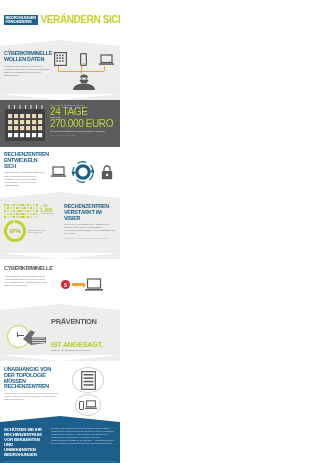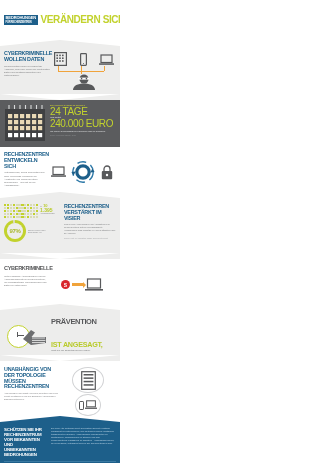--- a/index.html
+++ b/index.html
@@ -226,21 +226,21 @@
             <rect x="22" y="29" width="4.2" height="4.2"></rect>
           <rect x="28" y="29" width="4.2" height="4.2"></rect>
             <rect x="34" y="29" width="4.2" height="4.2"></rect>
         </g>
       </svg>
     </div>
     <div class="stat">
       <div class="stat-kicker">EIN ANGRIFF DAUERT IM SCHNITT</div>
       <div class="stat-big">24 TAGE</div>
       <div class="stat-mid">und kostet</div>
-      <div class="stat-big">240.000 EURO</div>
+      <div class="stat-big">270.000 EURO</div>
       <div class="stat-mid" style="margin-top:1px;">um einen Cyberangriff zu erkennen und zu beheben.</div>
       <div class="stat-src" style="margin-top:1.5px;">Quelle: Ponemon Institute, 2015</div>
     </div>
   </div>
 
   <div class="band white" id="sec-evolve">
     <div class="txt">
       <div class="bluehead">RECHENZENTREN</div>
       <div class="bluehead">ENTWICKELN SICH</div>
       <div class="body-copy" style="margin-top:2px;">Virtualisierung, Cloud Computing und agile Workloads verändern die Architektur von Rechenzentren grundlegend – und mit ihr die Angriffsfläche.</div>

